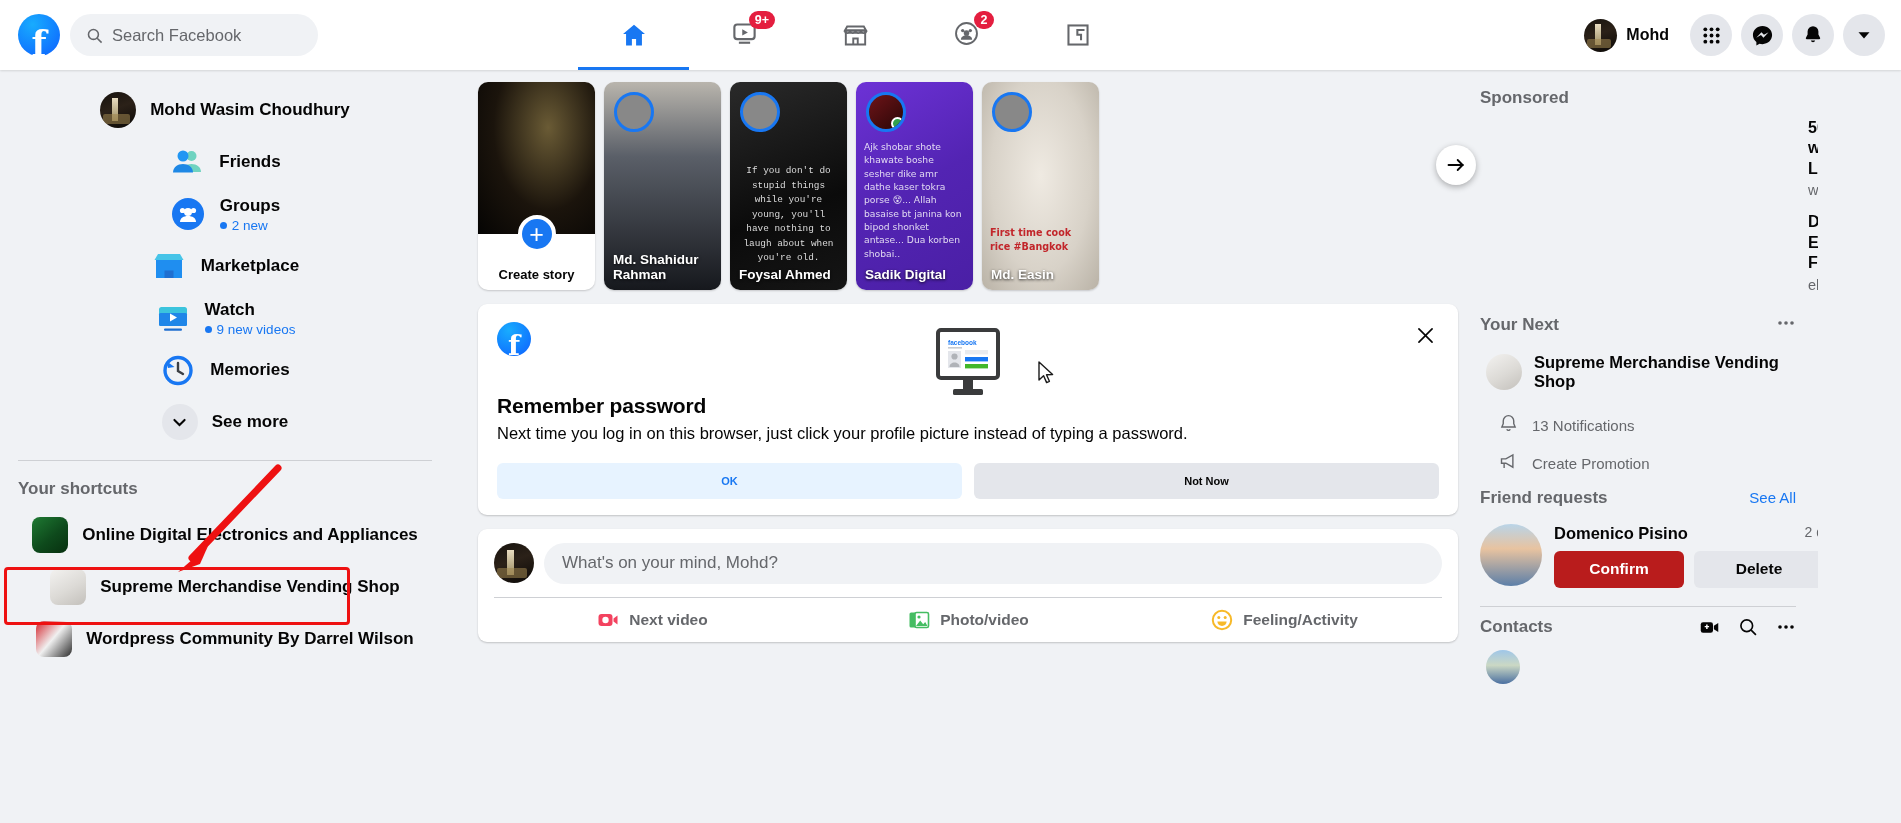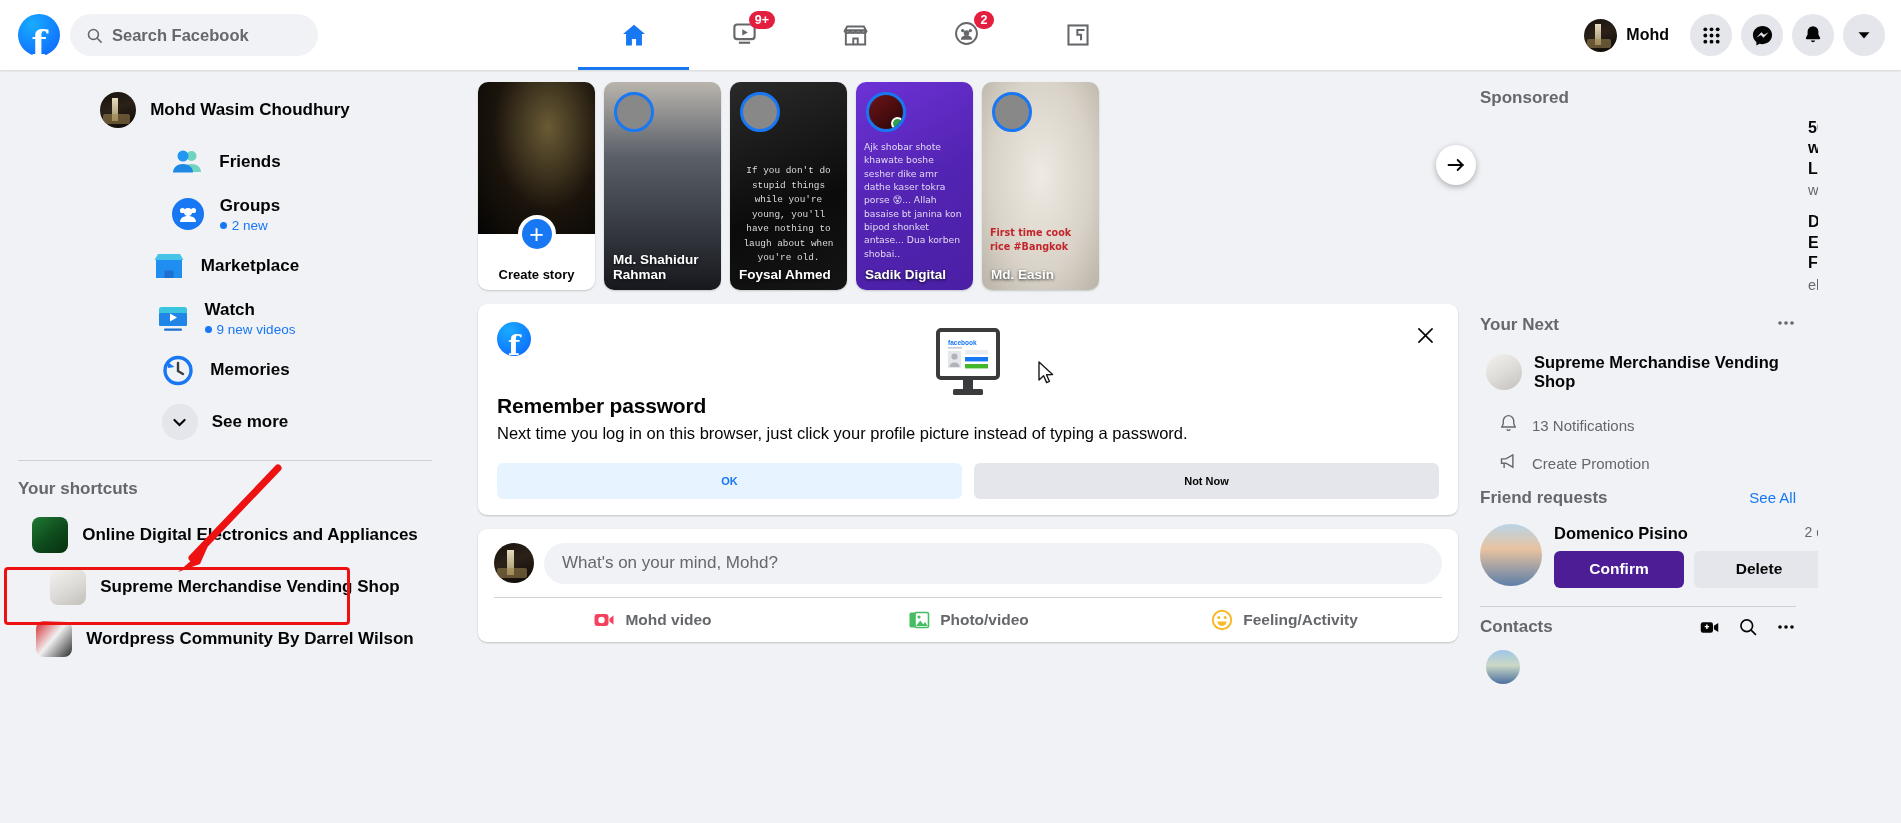--- a/index.html
+++ b/index.html
@@ -14,21 +14,21 @@
 
   
   .header {
     position: absolute; top: 0; left: 0;
     width: 1901px; height: 70px;
     background: #ffffff;
     box-shadow: 0 1px 2px rgba(0,0,0,0.12);
     display: flex; align-items: center;
     z-index: 30;
   }
-  .hdr-left { display: flex; align-items: center; padding-left: 18px; gap: 10px; font-weight: bold; }
+  .hdr-left { display: flex; align-items: center; padding-left: 18px; gap: 10px; }
   .fb-logo {
     width: 42px; height: 42px; border-radius: 50%;
     background: radial-gradient(circle at 35% 25%, #18acfe 0%, #0f6fff 80%);
     position: relative; flex: none;
   }
   .fb-logo::after {
     content: "f";
     position: absolute; left: 0; right: 0; bottom: -5px;
     text-align: center; color: #fff;
     font-family: "DejaVu Serif", serif;
@@ -278,21 +278,21 @@
   .fr-req .avatar { width: 62px; height: 62px; flex: none; }
   .fr-name { font-size: 16.5px; font-weight: 600; }
   .fr-time { font-size: 14px; color: #65676b; }
   .fr-btns { display: flex; gap: 10px; margin-top: 8px; }
   .fr-btn {
     height: 37px; border-radius: 6px; border: none; cursor: pointer;
     font-size: 15.5px; font-weight: 600; width: 130px;
     display: flex; align-items: center; justify-content: center;
     font-family: "Liberation Sans", sans-serif;
   }
-  .fr-confirm { background: #4c1d95; color: #fff; }
+  .fr-confirm { background: #b91c1c; color: #fff; }
   .fr-delete { background: #e4e6eb; color: #050505; }
   .r-div { height: 1px; background: #ced0d4; margin: 14px 0 4px 0; }
   .r-icons { display: flex; align-items: center; gap: 18px; }
   .r-icons span { cursor: pointer; display: flex; align-items: center; }
 
   
   .ad-weforms { width:100%; height:100%; background: linear-gradient(140deg,#6ee08a 0%,#43cf6a 100%); }
   .ad-divi { width:100%; height:100%; background: linear-gradient(135deg,#7b3ff2 0%,#4f1fd0 60%,#3a13ae 100%); }
 
   .pic-shirt { background: linear-gradient(150deg,#f3f2f0 0%,#dcdad6 55%,#c3c0bb 100%); }
@@ -620,21 +620,21 @@
         <div class="comp-input">What's on your mind, Mohd?</div>
       </div>
       <div class="comp-div"></div>
       <div class="comp-actions">
         <div class="comp-act">
           <svg width="24" height="24" viewBox="0 0 24 24">
             <rect x="2.5" y="6" width="14" height="12" rx="3" fill="#f3425f"></rect>
             <circle cx="9.5" cy="12" r="3.2" fill="#fff"></circle>
             <path d="M17.5 10.5l4-3v9l-4-3z" fill="#f3425f"></path>
           </svg>
-          <span>Mohd video</span>
+          <span>Next video</span>
         </div>
         <div class="comp-act">
           <svg width="24" height="24" viewBox="0 0 24 24">
             <rect x="2.5" y="4.5" width="8" height="15" rx="1.6" fill="#45bd62"></rect>
             <rect x="8" y="4.5" width="13.5" height="15" rx="1.6" fill="#fff" stroke="#45bd62" stroke-width="1.6"></rect>
             <circle cx="12" cy="9" r="1.6" fill="#45bd62"></circle>
             <path d="M9 18l4.2-5.4 3 3.6 2-2.2 2.3 4z" fill="#45bd62"></path>
           </svg>
           <span>Photo/video</span>
         </div>

